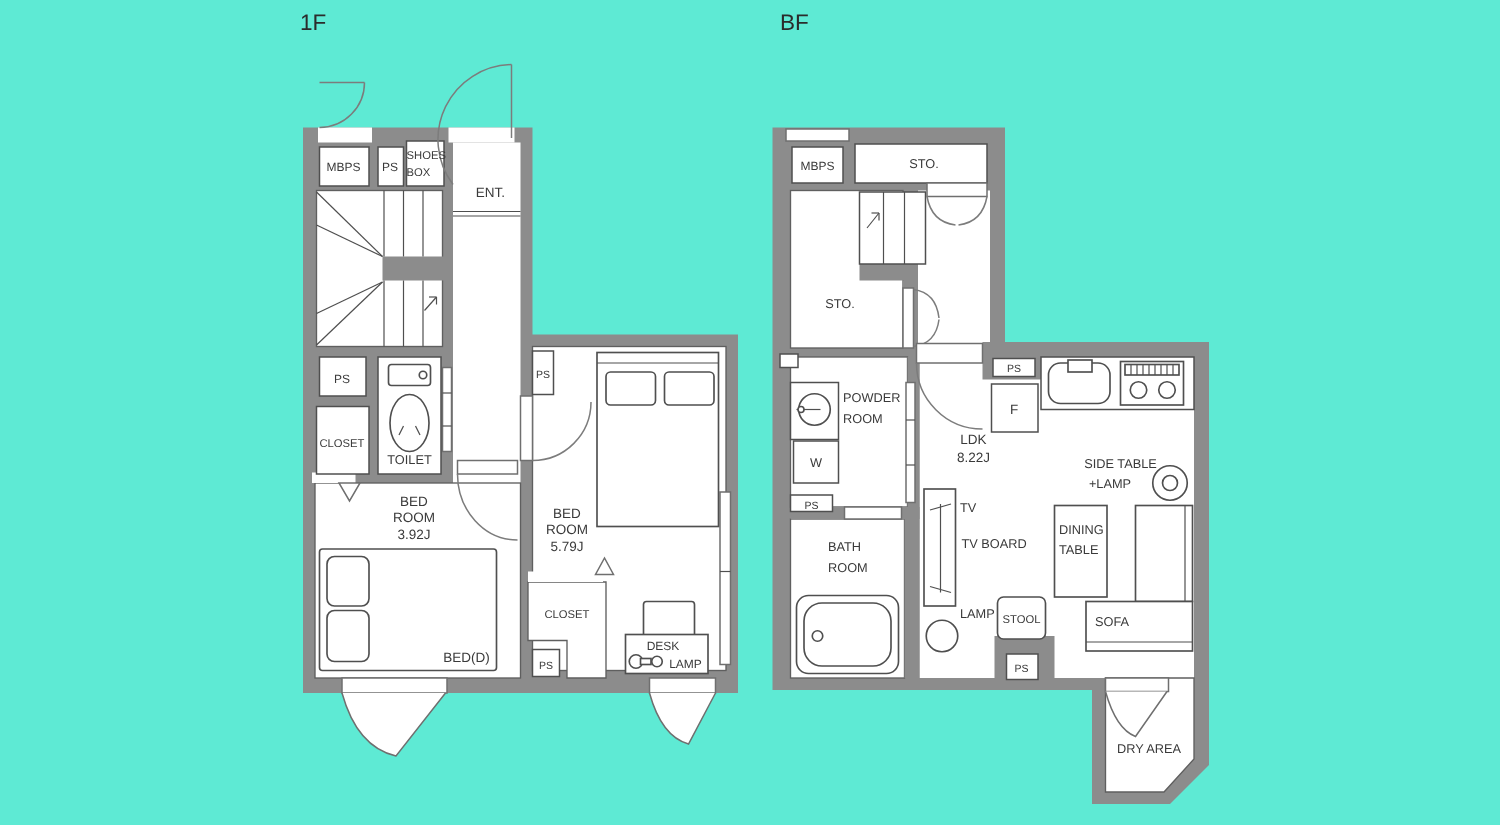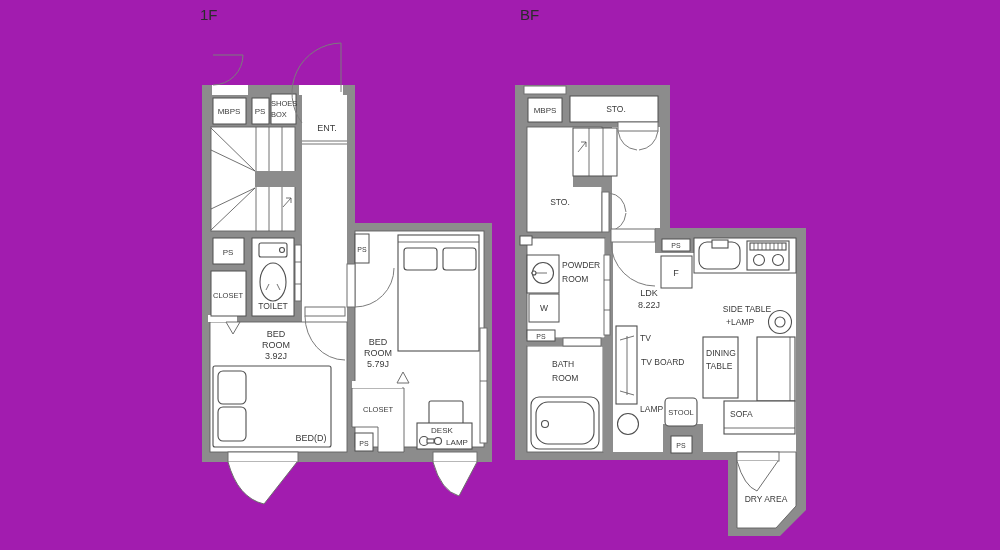--- a/index.html
+++ b/index.html
@@ -1,16 +1,16 @@
 <!DOCTYPE html>
 <html><head>
 <meta charset="utf-8">
 <style>
   html,body{margin:0;padding:0;background:#fff;}
-  .canvas{position:relative;width:1000px;height:550px;background:#a21caf;overflow:hidden;}
+  .canvas{position:relative;width:1000px;height:550px;background:#5eead4;overflow:hidden;}
   svg{position:absolute;left:0;top:0;}
   .wall{fill:#8c8c8c;}
   .room{fill:#ffffff;stroke:#5f5f5f;stroke-width:0.9;}
   .open{fill:#ffffff;stroke:none;}
   .box{fill:#ffffff;stroke:#4f4f4f;stroke-width:1;}
   .furn{fill:#ffffff;stroke:#4f4f4f;stroke-width:1.1;}
   .ln{stroke:#4f4f4f;stroke-width:0.8;fill:none;}
   .door{stroke:#7c7c7c;stroke-width:1;fill:none;}
   .doorw{stroke:#6f6f6f;stroke-width:1;fill:#ffffff;}
   text{font-family:"Liberation Sans","DejaVu Sans",sans-serif;fill:#3a3a3a;}

